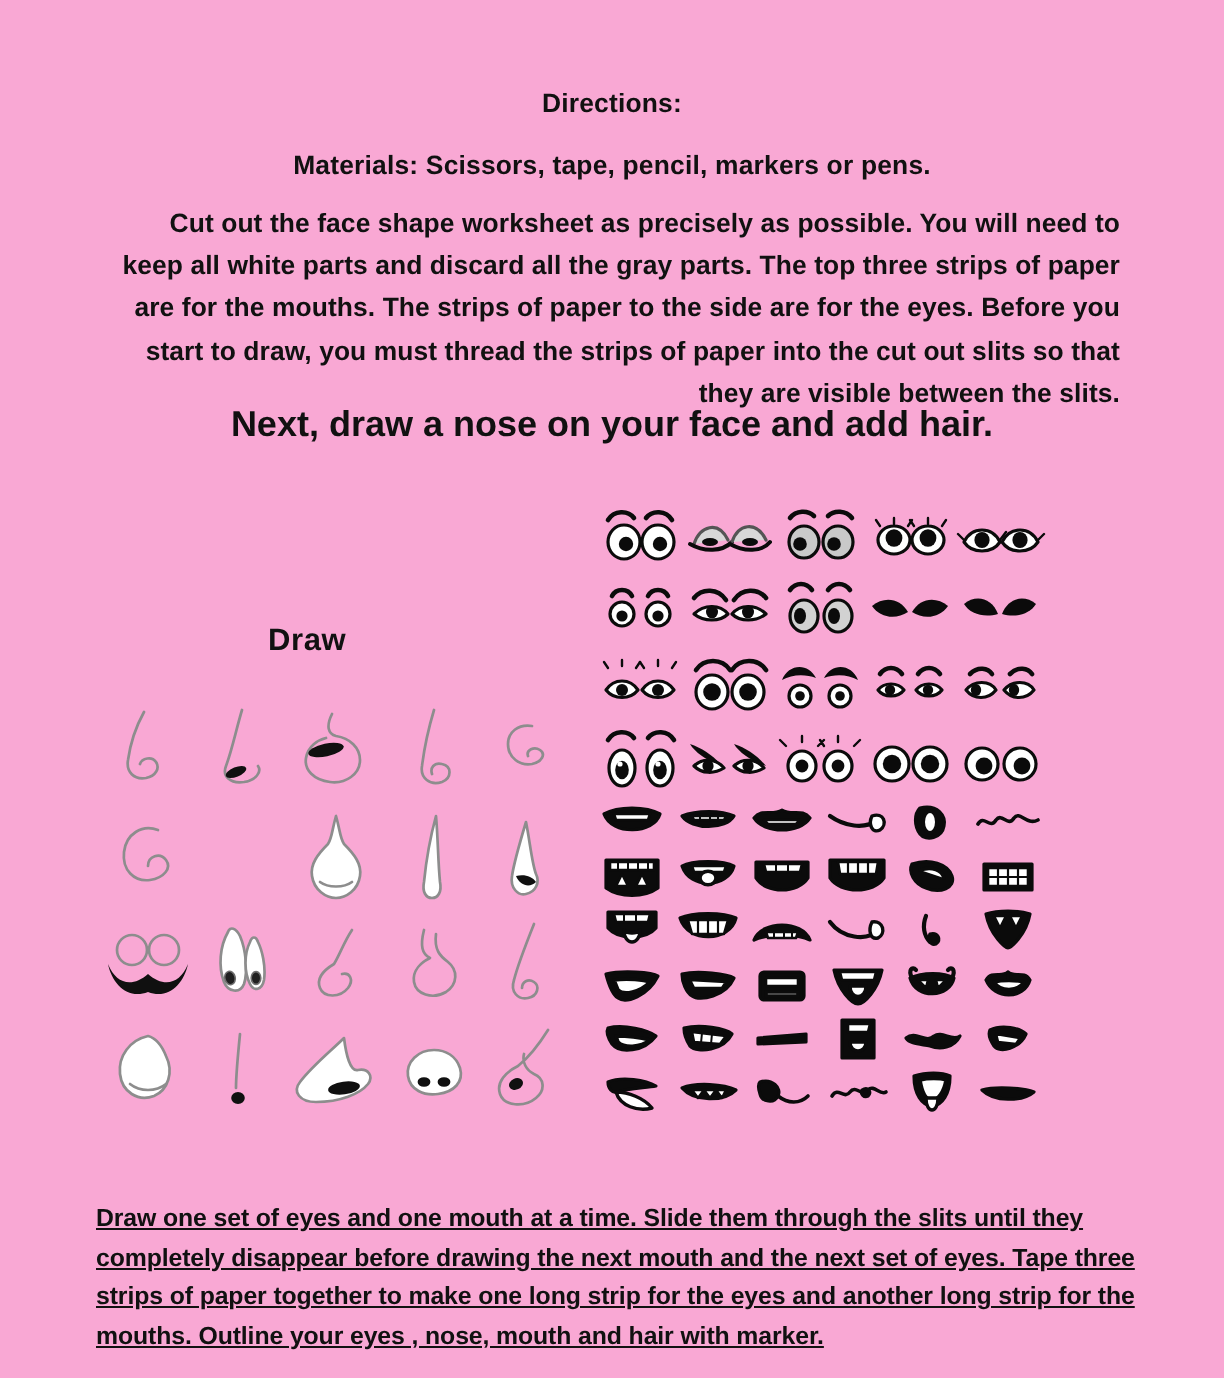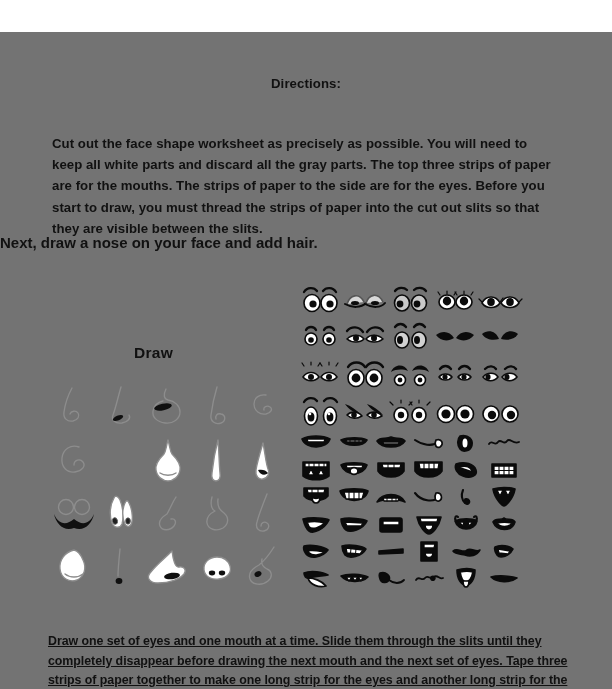--- a/index.html
+++ b/index.html
@@ -15,54 +15,54 @@
     overflow: hidden;
     font-family: "Liberation Sans", sans-serif;
     color: #111111;
     -webkit-font-smoothing: antialiased;
   }
 
   
   #page {
     position: absolute;
     inset: 0;
-    background: #737373;
-    margin-top: 32px;
+    background: #f9a8d4;
   }
 
   
   .dir-heading {
     position: absolute;
     left: 0;
     width: 612px;
     text-align: center;
     font-size: 13.2px;
     font-weight: 700;
     letter-spacing: .1px;
   }
   #directions-title { top: 44px; }
   #materials-line   { top: 75px; }
 
   #intro-paragraph {
     position: absolute;
     left: 52px;
     top: 101px;
     width: 508px;
-    text-align: left;
+    text-align: right;
     font-size: 13.2px;
     font-weight: 700;
     line-height: 21.2px;
     letter-spacing: .05px;
   }
   #next-line {
     position: absolute;
     left: 0;
     top: 202px;
     width: 612px;
-    font-size: 15px;
+    text-align: center;
+    font-size: 18px;
     font-weight: 700;
   }
 
   #closing-paragraph {
     position: absolute;
     left: 48px;
     top: 600px;
     width: 536px;
     text-align: left;
     font-size: 12.4px;
@@ -145,20 +145,21 @@
   .mouth-art .teeth{ fill: #ffffff; stroke: #0b0b0b; stroke-width: 1.3; }
   .mouth-art .tng  { fill: #ffffff; stroke: #0b0b0b; stroke-width: 1.7; }
 </style>
 </head>
 <body>
 
 <div id="page">
 
   <div class="dir-heading" id="directions-title">Directions:</div>
 
+  <div class="dir-heading" id="materials-line">Materials: Scissors, tape, pencil, markers or pens.</div>
 
   <div id="intro-paragraph">Cut out the face shape worksheet as precisely as possible. You will need to keep all white parts and discard all the gray parts. The top three strips of paper are for the mouths. The strips of paper to the side are for the eyes. Before you start to draw, you must thread the strips of paper into the cut out slits so that they are visible between the slits.</div>
 
   <div id="next-line">Next, draw a nose on your face and add hair.</div>
 
   <div id="noses-label">Draw</div>
 
   <div class="art-grid" id="noses-grid">
 
     <div class="cell">

